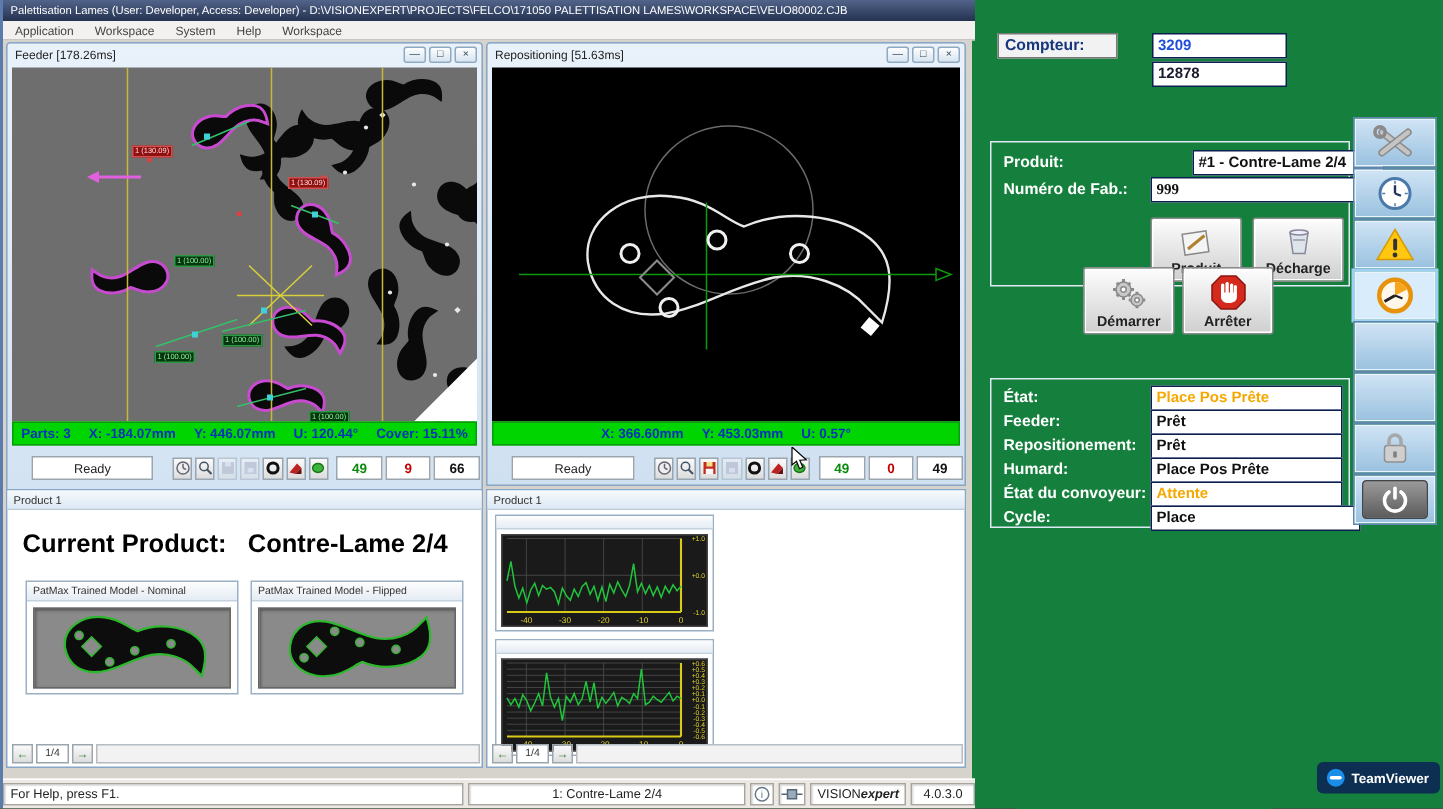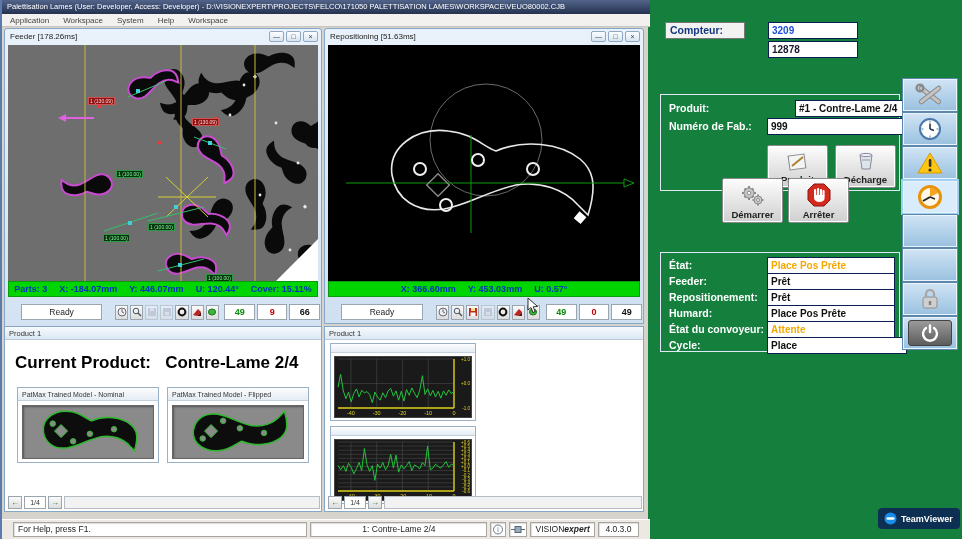--- a/index.html
+++ b/index.html
@@ -34,21 +34,21 @@
   .thumb-h{height:13px;background:linear-gradient(#fdfdfd,#e4ecf4);border-bottom:1px solid #c3d2de;font-size:7px;color:#333;line-height:13px;padding-left:4px;}
   .thumb-img{position:absolute;left:4px;top:17px;width:132px;height:54px;background:#8a8a8a;border:1px solid #666;box-shadow:inset 1px 1px 2px #555;}
   .pager{position:absolute;display:flex;gap:2px;align-items:center;}
   .pgbtn{width:14px;height:13px;background:linear-gradient(#fafafa,#ddd);border:1px solid #9aa5ad;font-size:8px;line-height:11px;text-align:center;color:#2a7a2a;}
   .pglbl{width:22px;height:13px;background:#fff;border:1px solid #9aa5ad;font-size:7px;text-align:center;line-height:12px;color:#333;}
   .pgtrack{height:13px;background:#f2f2f2;border:1px solid #b5bcc2;}
   .chartframe{position:absolute;width:146px;background:#fff;border:1px solid #9ab0c4;}
   .chart-h{height:9px;background:linear-gradient(#fdfdfd,#e4ecf4);border-bottom:1px solid #c3d2de;}
   .plot{position:absolute;left:3px;top:12px;background:#1a1a1a;border:1px solid #444;}
   
-  #statusbar{left:0;top:519px;width:648px;height:20px;background:#ece9e5;border-top:1px solid #fff;display:flex;align-items:center;gap:3px;padding:0 11px;}
+  #statusbar{left:0;top:519px;width:648px;height:20px;background:#ece9e5;border-top:1px solid #fff;display:flex;align-items:center;gap:3px;padding:0 0;}
   .sbox{height:15px;background:#fff;border:1px solid #a8a49e;box-shadow:inset 1px 1px 1px #ddd;font-size:8.5px;color:#222;line-height:13px;padding:0 4px;}
   
   .blabel{color:#fff;font-weight:bold;font-size:10.5px;white-space:nowrap;}
   .vbox{background:#fff;border:1px solid #0a1f50;font-weight:bold;font-size:10px;line-height:13px;padding:1px 3px;white-space:nowrap;overflow:hidden;}
   .group{border:1px solid #dfe8f4;}
   .btn3d{background:linear-gradient(#fdfdfd,#cfcfcf);border:1px solid #8a8a8a;border-radius:2px;box-shadow:inset 0 0 0 1px #fff;
          display:flex;flex-direction:column;align-items:center;justify-content:flex-end;padding-bottom:2px;font-size:9.5px;color:#222;font-weight:bold;}
   .btn3d svg{margin-bottom:2px;}
   .icobtn{width:54px;height:32px;background:linear-gradient(#cfe3f4,#9bc2e0);border:1px solid #eaf4fc;outline:1px solid #5d87ad;
           display:flex;align-items:center;justify-content:center;}
@@ -465,21 +465,21 @@
   </div>
 
   <div class="abs compteur-lbl" style="left:665px;top:22px;width:80px;">Compteur:</div>
   <div class="abs vbox" style="left:768px;top:22px;width:90px;color:#1f4fd8;">3209</div>
   <div class="abs vbox" style="left:768px;top:41px;width:90px;color:#1a1a2e;">12878</div>
 
   <div class="abs group" style="left:660px;top:94px;width:240px;height:97px;">
     <div class="abs blabel" style="left:8px;top:7px;">Produit:</div>
     <div class="abs vbox" style="left:106px;top:5px;width:128px;color:#111;margin-left:28px;">#1 - Contre-Lame 2/4</div>
     <div class="abs blabel" style="left:8px;top:25px;">Numéro de Fab.:</div>
-    <div class="abs vbox" style="left:106px;top:23px;width:148px;color:#111;">999</div>
+    <div class="abs vbox" style="left:106px;top:23px;width:148px;color:#111;font-family:Liberation Serif, serif;">999</div>
 
     <div class="abs btn3d" style="left:106px;top:50px;width:61px;height:43px;">
       <svg width="24" height="20" viewBox="0 0 24 20">
         <rect x="3" y="3" width="16" height="14" fill="#f4f4f4" stroke="#888" transform="rotate(-8 11 10)"></rect>
         <line x1="6" y1="14" x2="17" y2="5" stroke="#b08030" stroke-width="2"></line>
       </svg>
       <span>Produit</span>
     </div>
     <div class="abs btn3d" style="left:174px;top:50px;width:61px;height:43px;">
       <svg width="20" height="20" viewBox="0 0 20 20">

